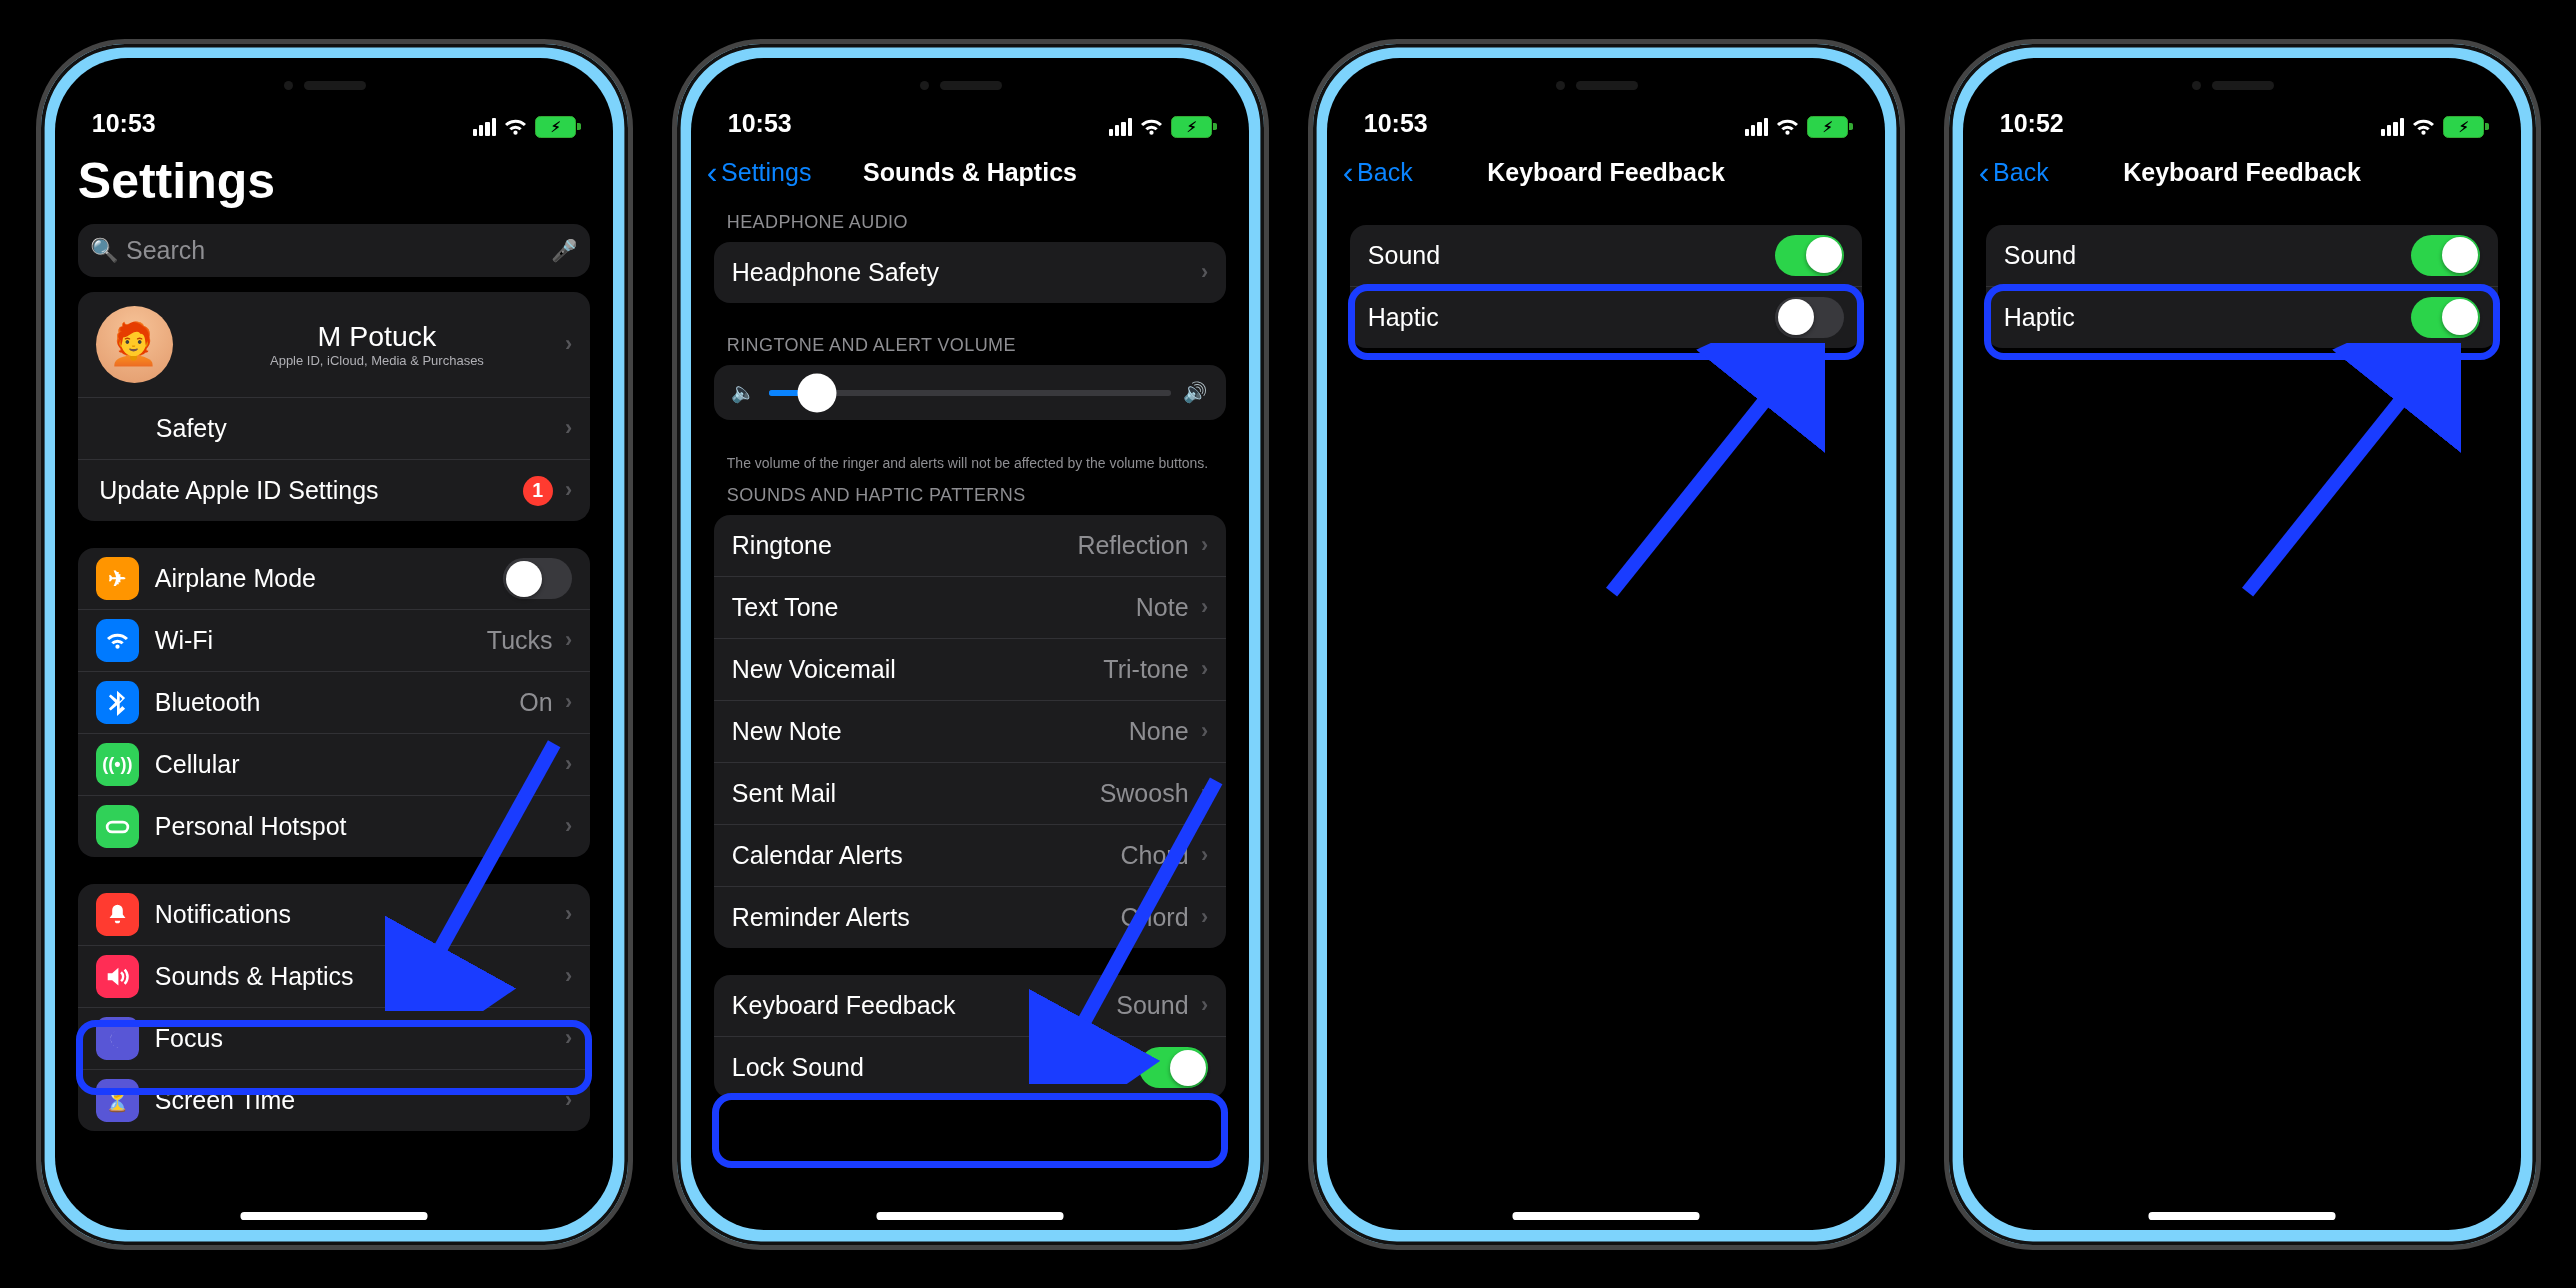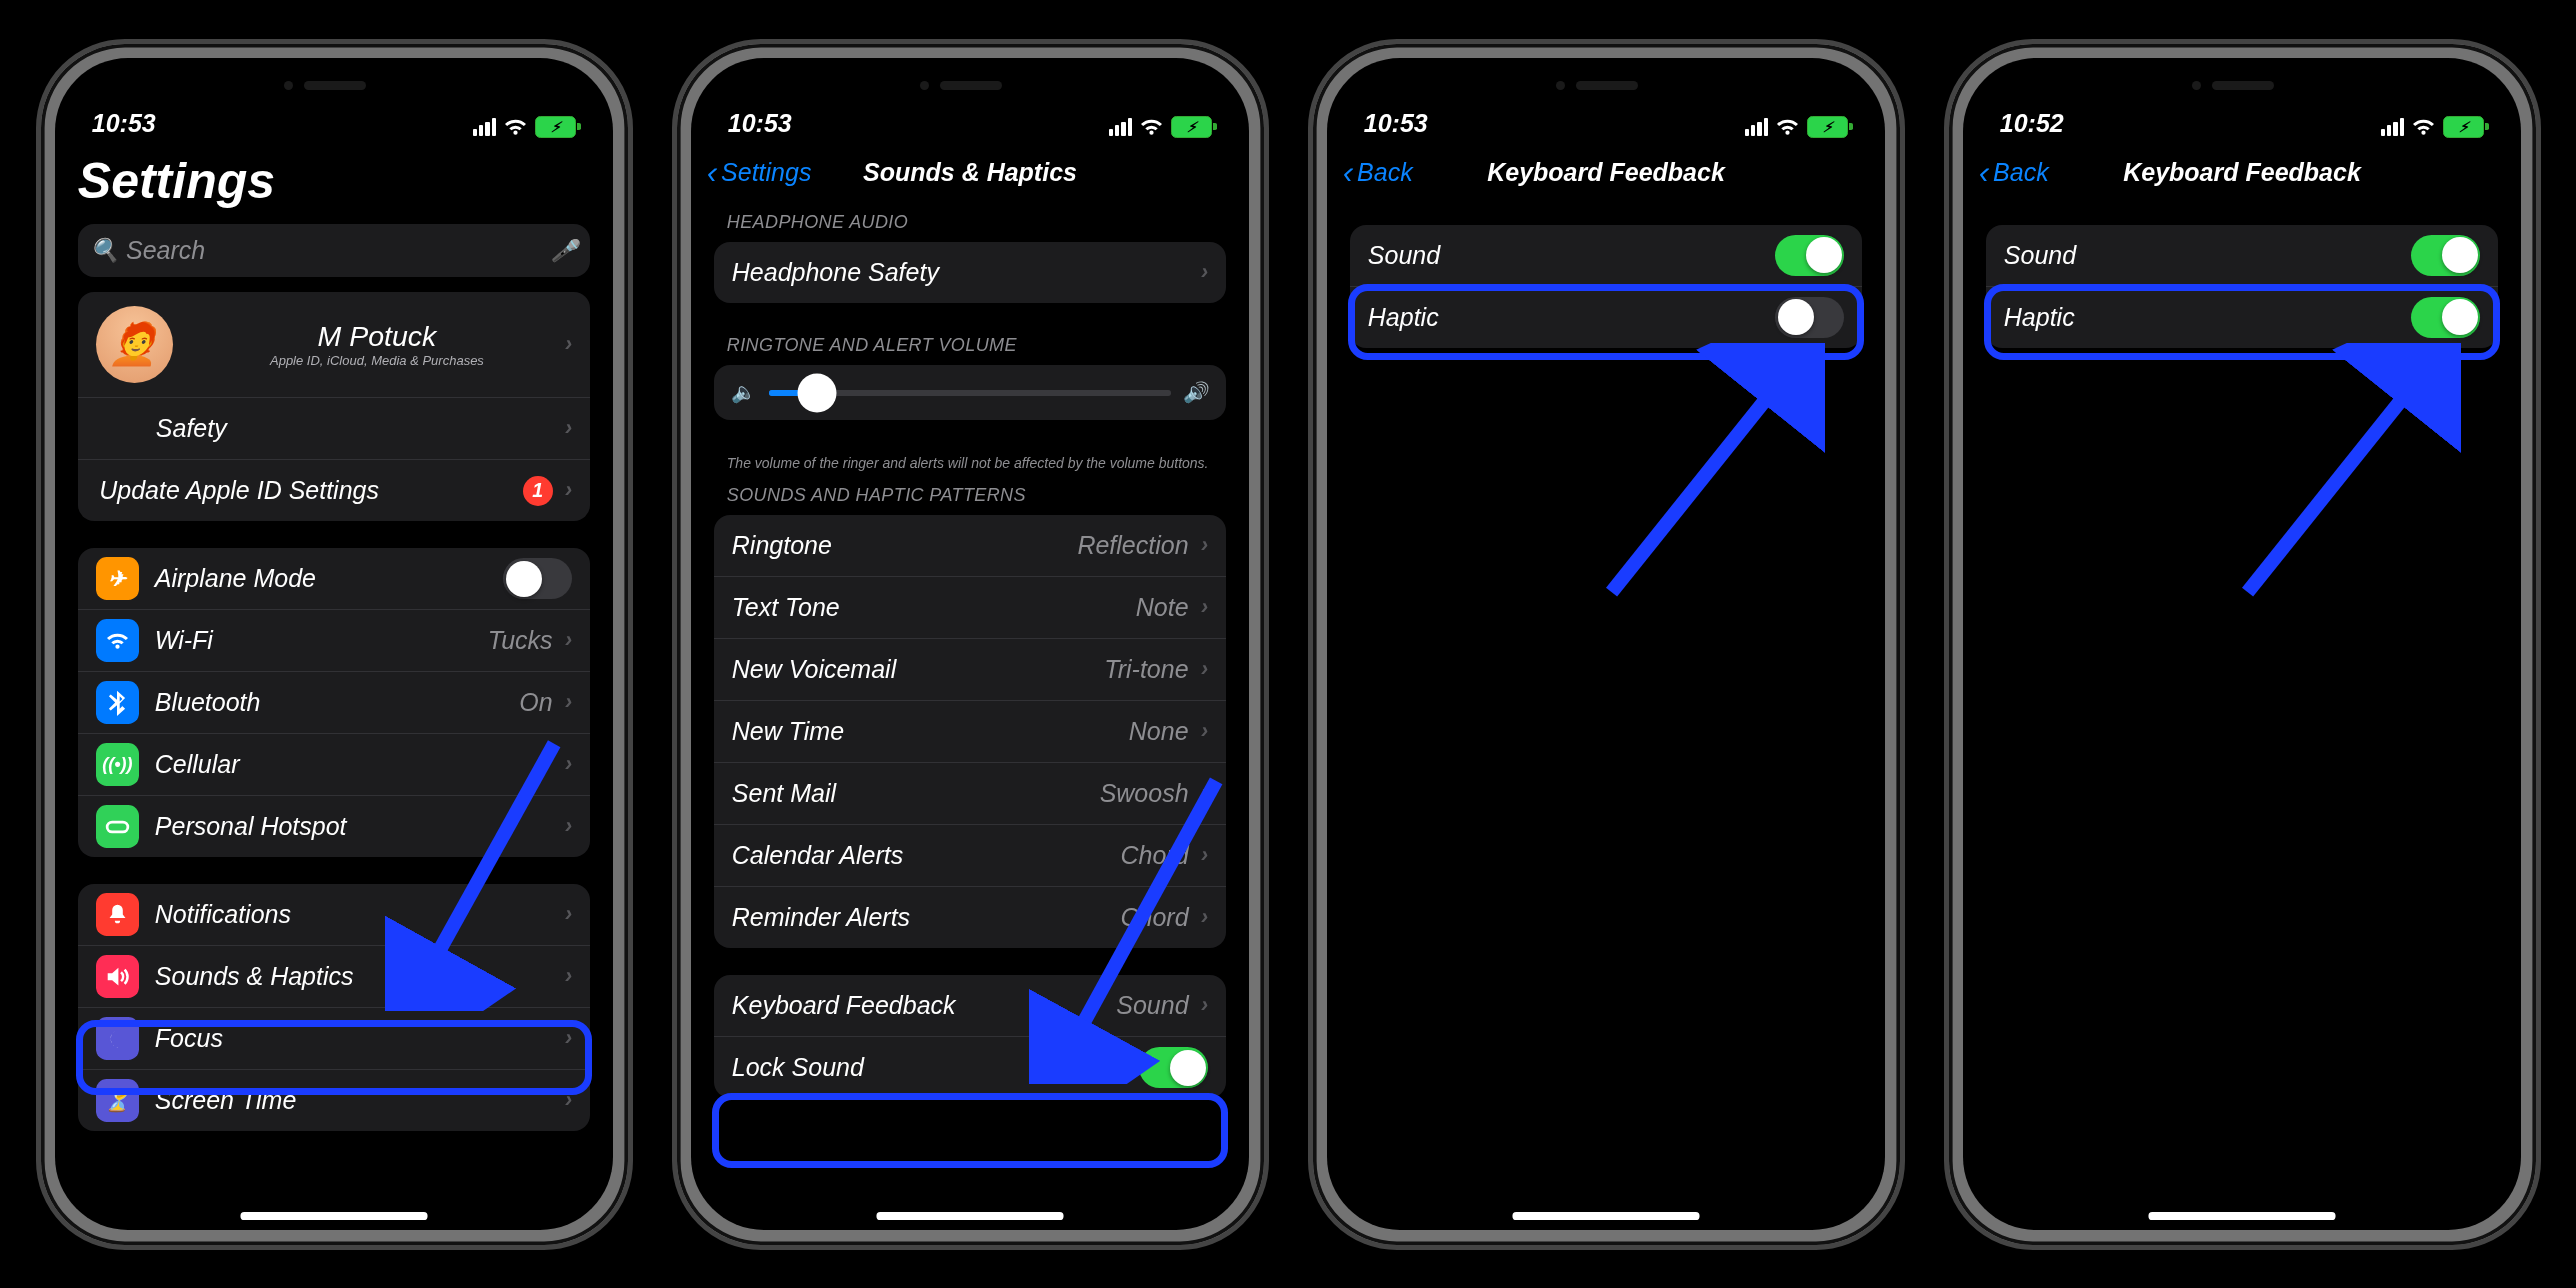--- a/index.html
+++ b/index.html
@@ -1,18 +1,18 @@
 <!DOCTYPE html>
 <html style="font-size:14.3px"><head>
 <meta charset="utf-8">
 <style>
 html,body{margin:0;padding:0;background:#000;font-family:-apple-system,"SF Pro Text","Helvetica Neue",Arial,sans-serif;color:#fff;}
 .stage{width:2576px;height:1288px;position:relative;display:flex;justify-content:center;align-items:center;gap:39px;}
 .phone-wrap{width:597px;height:1211px;position:relative;}
-.phone-frame{position:absolute;inset:0;border-radius:89px;border:5.3px solid #444;box-shadow:inset 0 0 0 3.6px #111;background:#737373;overflow:hidden;font-style:italic;}
+.phone-frame{position:absolute;inset:0;border-radius:89px;border:5.3px solid #444;box-shadow:inset 0 0 0 3.6px #111;background:#7dd3fc;overflow:hidden;}
 .screen{position:absolute;inset:14.3px;border-radius:73px;background:#000;overflow:hidden;}
 .notch{position:absolute;top:0;left:50%;transform:translateX(-50%);width:214px;height:52px;background:#000;border-bottom-left-radius:30px;border-bottom-right-radius:30px;z-index:20;}
 .notch::before{content:"";position:absolute;left:57px;top:23px;width:9px;height:9px;border-radius:50%;background:#1a1a1a;}
 .notch::after{content:"";position:absolute;left:77px;top:23px;width:62px;height:9px;border-radius:4.5px;background:#1a1a1a;}
 .status-bar{position:absolute;top:0;left:0;right:0;height:80px;display:flex;justify-content:space-between;align-items:flex-end;padding:0 37px 9px;z-index:15;font-size:25px;font-weight:600;}
 .status-icons{display:flex;align-items:center;gap:7.1px;}
 .bars{display:inline-flex;align-items:flex-end;gap:1.8px;}
 .bars i{width:4.5px;background:#fff;border-radius:0.9px;}
 .bars i:nth-child(1){height:7.1px;}
 .bars i:nth-child(2){height:10.7px;}
@@ -282,21 +282,21 @@
                 <span class="label">Text Tone</span>
                 <span class="value">Note</span>
                 <span class="chev">›</span>
               </div>
           <div class="row">
                 <span class="label">New Voicemail</span>
                 <span class="value">Tri-tone</span>
                 <span class="chev">›</span>
               </div>
           <div class="row">
-                <span class="label">New Time</span>
+                <span class="label">New Note</span>
                 <span class="value">None</span>
                 <span class="chev">›</span>
               </div>
           <div class="row">
                 <span class="label">Sent Mail</span>
                 <span class="value">Swoosh</span>
                 <span class="chev">›</span>
               </div>
           <div class="row">
                 <span class="label">Calendar Alerts</span>

